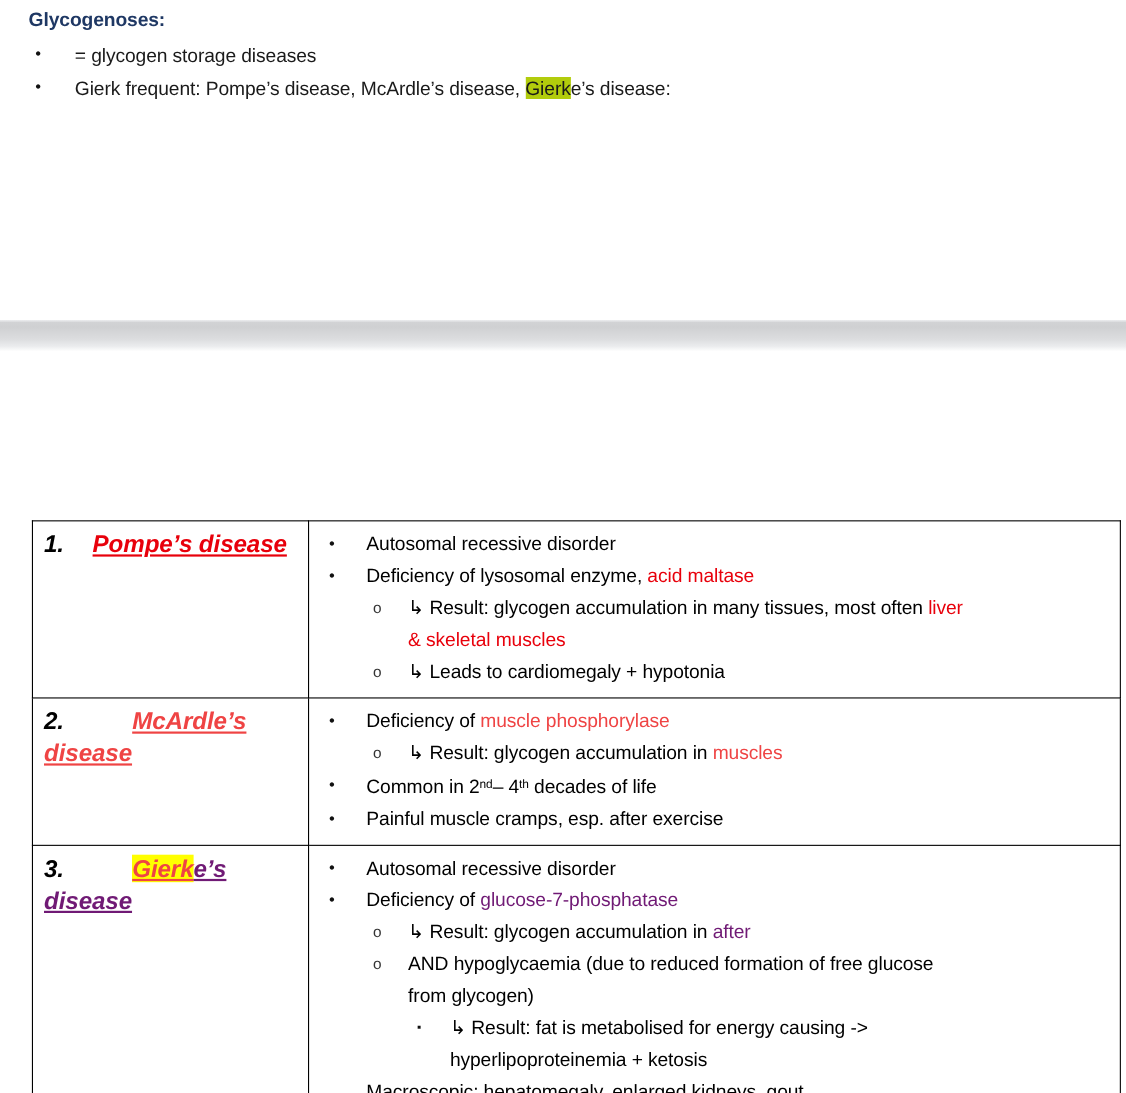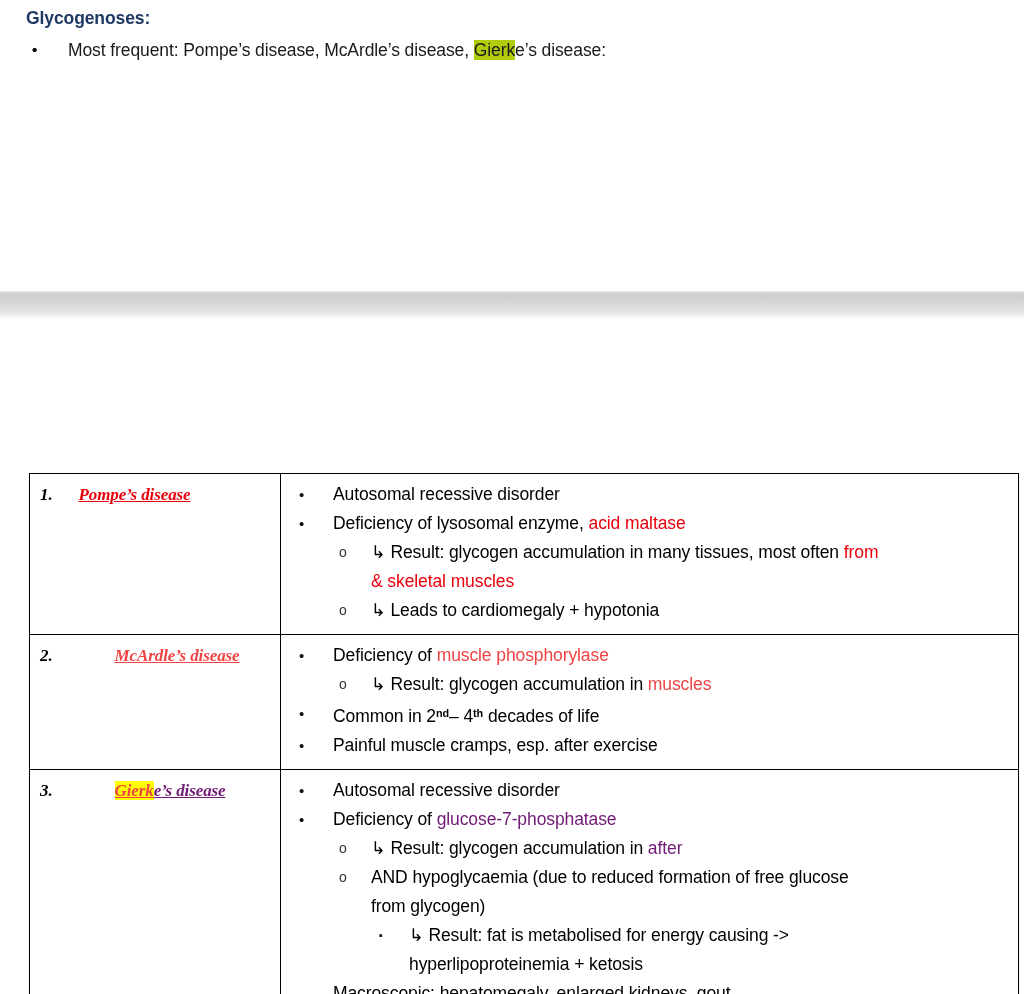--- a/index.html
+++ b/index.html
@@ -84,26 +84,25 @@
   .dz-table td {
     border: 1.6px solid #000000;
     vertical-align: top;
     padding: 0;
   }
   .col-name { width: 251px; }
   .col-body { width: 738px; }
 
   .name-cell {
     padding: 6px 4px 10px 10px;
-    font-size: 17px;
+    font-size: 22px;
     line-height: 29px;
     font-weight: bold;
     font-style: italic;
     letter-spacing: -0.1px;
-    font-family: Liberation Serif, serif;
   }
   .name-cell .num {
     color: #000;
     font-weight: bold;
     font-style: italic;
   }
   .name-cell .gap-a { display:inline-block; width: 26px; }
   .name-cell .gap-b { display:inline-block; width: 62px; }
   .name-cell .dz-name { text-decoration: underline; }
   .c-red   { color: #E8000B; }
@@ -137,35 +136,36 @@
   .bullet-circ {
     position: absolute; left: 52px; top: 0;
     font-size: 14px; line-height: 29px; color:#333;
   }
   .bullet-sq {
     position: absolute; left: 92px; top: 0;
     font-size: 11px; line-height: 29px; color:#111;
   }
   .arrow { letter-spacing: 0; }
   b { font-weight: normal; }
-  sup { font-size: 0.62em; vertical-align: 0.45em; font-weight: bold; }
+  sup { font-size: 0.62em; vertical-align: 0.45em; font-weight: normal; }
   .hang { display: block; }
 </style>
 </head>
 <body>
 
 <div class="note-block">
   <div class="note-title">Glycogenoses:</div>
   <ul class="note-list">
     <li>
       <span class="b-dot">•</span>
+      <span>= glycogen storage diseases</span>
     </li>
     <li>
       <span class="b-dot">•</span>
-      <span>Most frequent: Pompe’s disease, McArdle’s disease, </span><span class="hl-green">Gierk</span><span>e’s disease:</span>
+      <span>Gierk frequent: Pompe’s disease, McArdle’s disease, </span><span class="hl-green">Gierk</span><span>e’s disease:</span>
     </li>
   </ul>
 </div>
 
 <div class="page-break-band">
   <div class="hair-top"></div>
 </div>
 
 <table class="dz-table">
   <colgroup>
@@ -189,21 +189,21 @@
         </div>
 
         <div class="lvl1">
           <span class="bullet-dot">•</span>
           <span>Deficiency of lysosomal enzyme, </span><b class="c-red">acid maltase</b>
         </div>
 
         <div class="lvl2">
           <span class="bullet-circ">o</span>
           <span class="arrow">↳</span>
-          <span>Result: </span><b>glycogen accumulation</b><span> in many tissues, most often </span><b class="c-red">from</b>
+          <span>Result: </span><b>glycogen accumulation</b><span> in many tissues, most often </span><b class="c-red">liver</b>
           <span class="hang"><b class="c-red">&amp; skeletal muscles</b></span>
         </div>
 
         <div class="lvl2">
           <span class="bullet-circ">o</span>
           <span class="arrow">↳</span>
           <span>Leads to </span><b>cardiomegaly + hypotonia</b>
         </div>
 
       </div>

